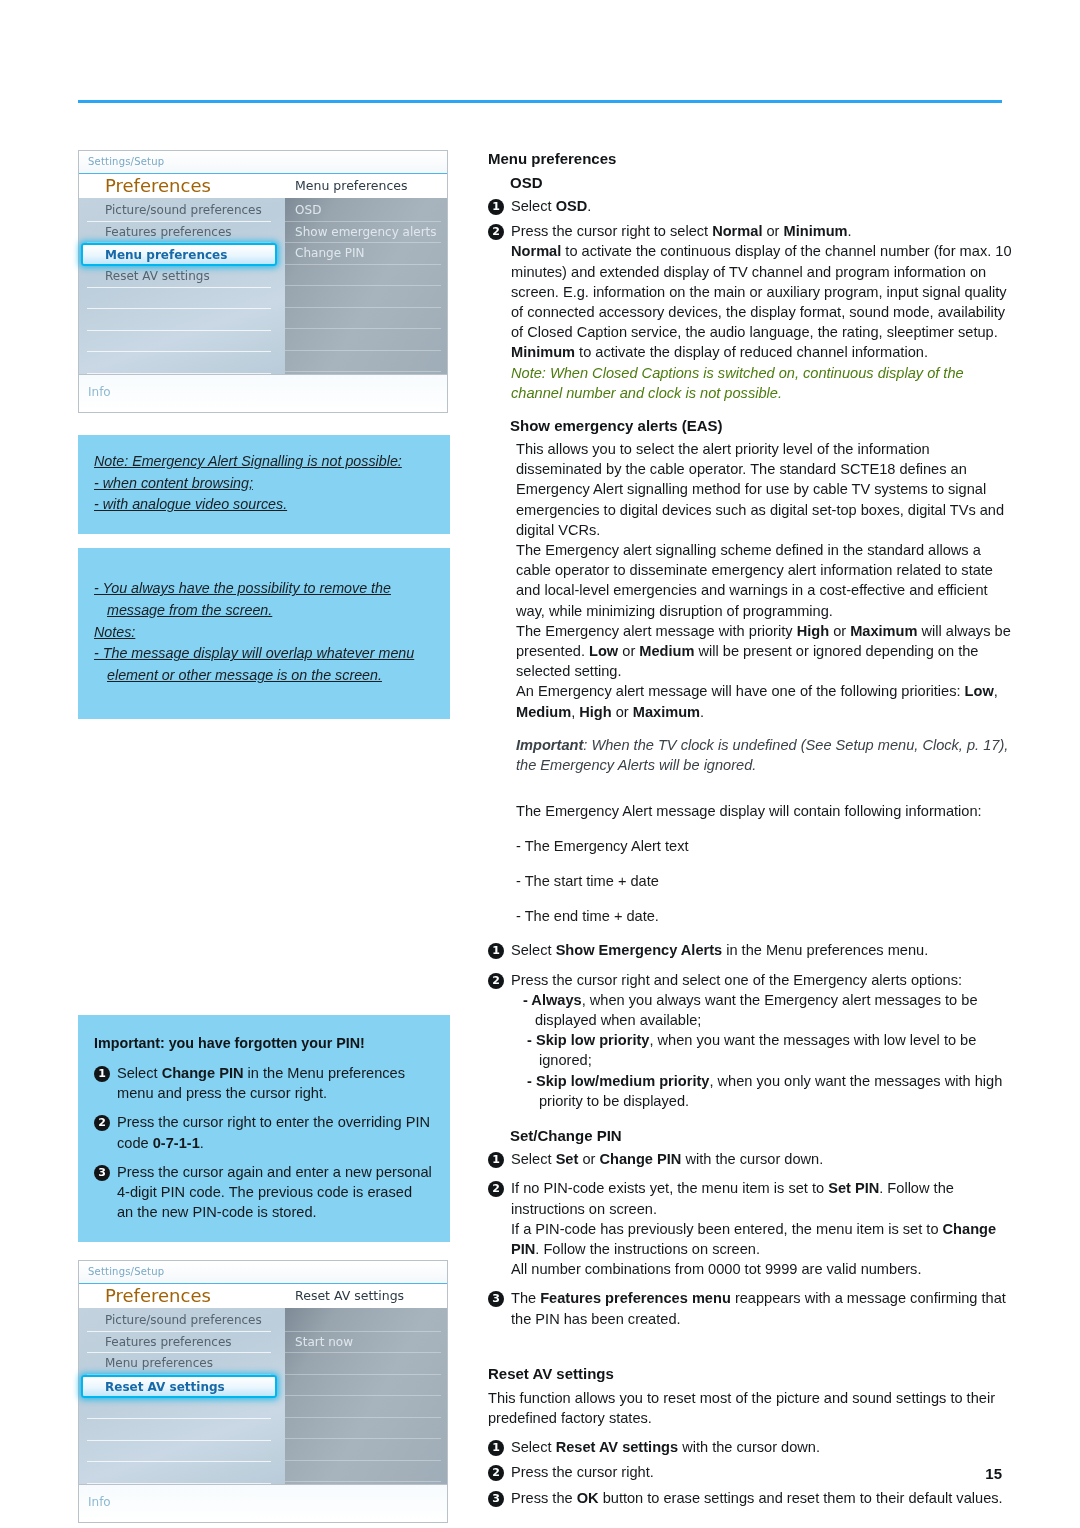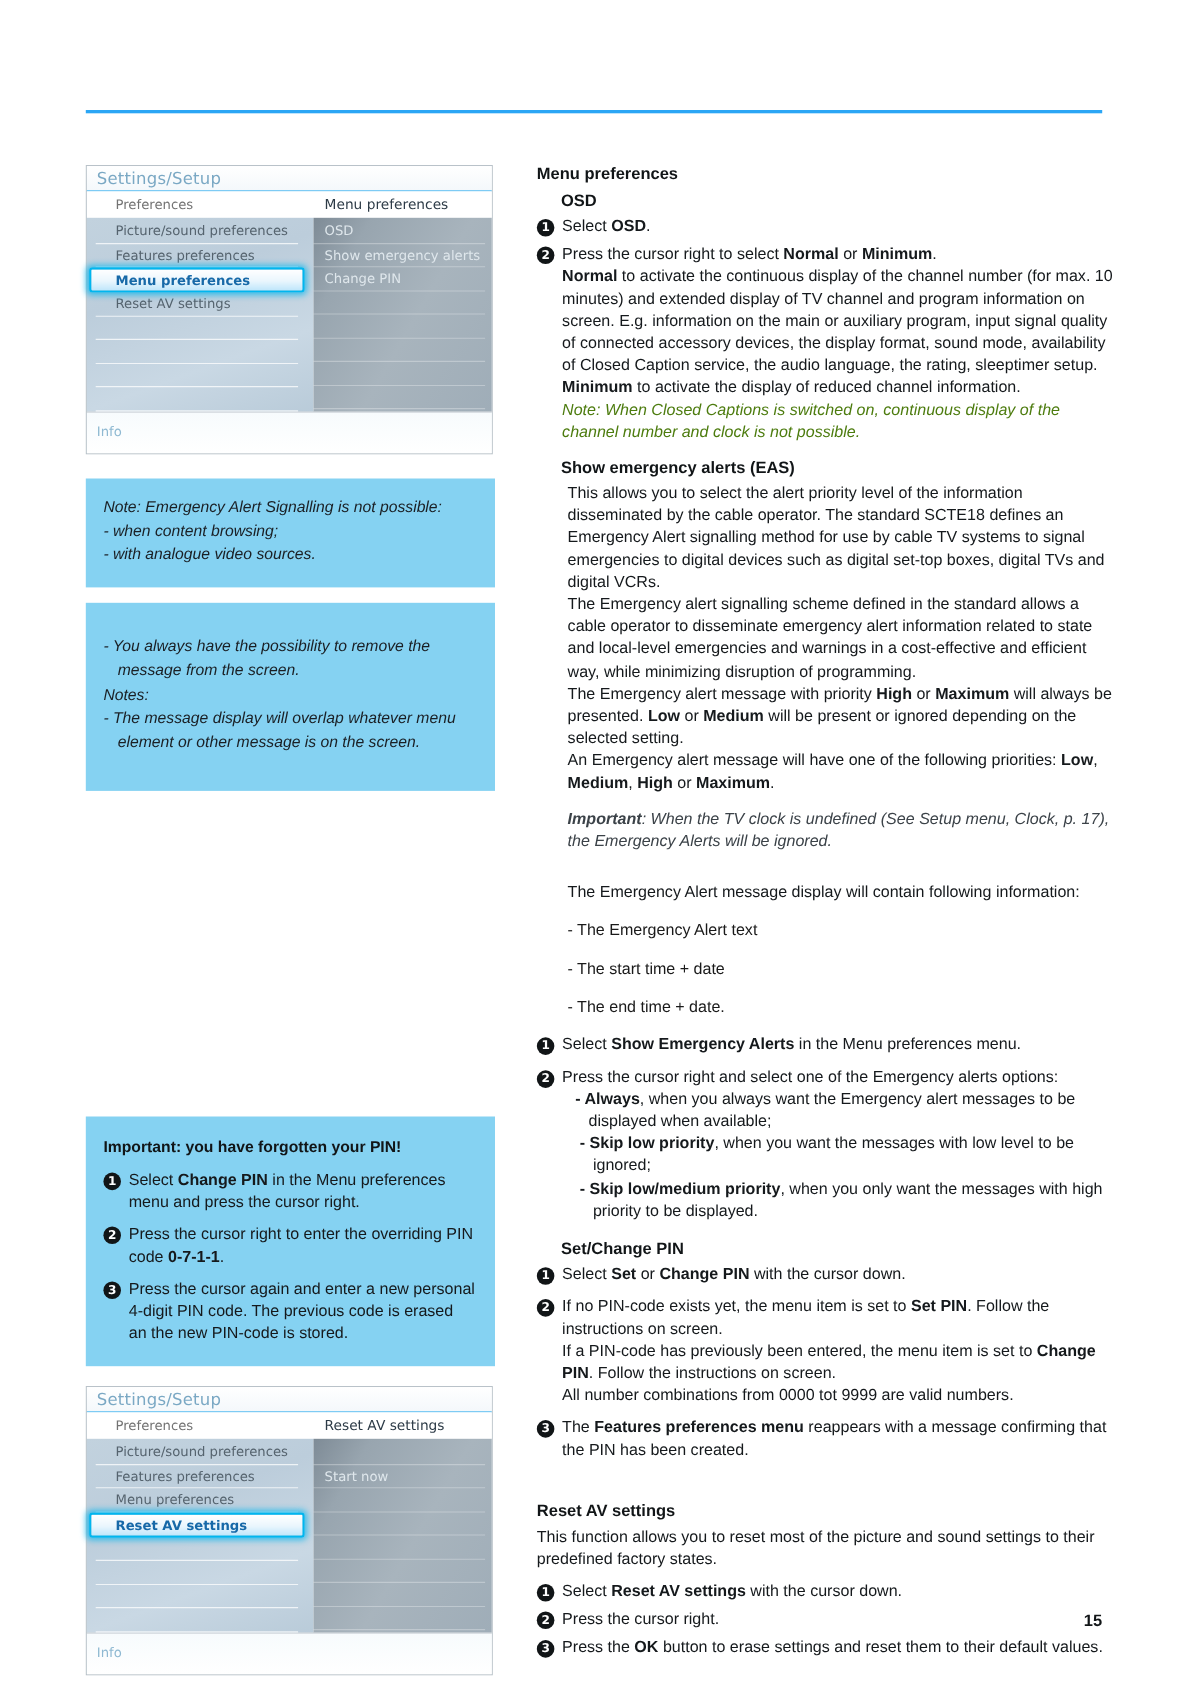--- a/index.html
+++ b/index.html
@@ -46,37 +46,37 @@
     border: 1px solid #b9c2c9;
     background: #ffffff;
     box-sizing: border-box;
     margin-bottom: 22px;
     font-family: "DejaVu Sans", sans-serif;
   }
   .tv-titlebar {
     height: 22px;
     line-height: 22px;
     padding-left: 9px;
-    font-size: 15px;
+    font-size: 10px;
     color: #7aa8c4;
     background: linear-gradient(#ffffff, #f4f8fb);
     border-bottom: 1.5px solid #49b6ef;
     letter-spacing: .2px;
   }
   .tv-headrow {
     display: flex;
     height: 24px;
     background: #ffffff;
   }
   .tv-headrow .h-left {
     width: 56%;
     padding-left: 26px;
     box-sizing: border-box;
-    font-size: 12px;
-    color: #737373;
+    font-size: 18px;
+    color: #a16207;
     line-height: 24px;
   }
   .tv-headrow .h-right {
     width: 44%;
     padding-left: 10px;
     box-sizing: border-box;
     font-size: 12.5px;
     color: #2c3a46;
     line-height: 24px;
   }
@@ -152,21 +152,21 @@
     box-sizing: border-box;
     padding: 16px 20px 18px 16px;
     margin-bottom: 14px;
   }
   .notebox.italic {
     font-style: italic;
     font-size: 14.3px;
     line-height: 1.52;
     color: #1a1f24;
   }
-  .notebox.italic .nb-line { margin: 0; }
+  .notebox.italic .nb-line { margin: 0; text-decoration: underline; }
   .notebox.italic .nb-hang {
     padding-left: 13px;
     text-indent: -13px;
   }
   .notebox.pin {
     font-size: 14.3px;
     line-height: 1.48;
     color: #111517;
     padding: 18px 18px 20px 16px;
   }

